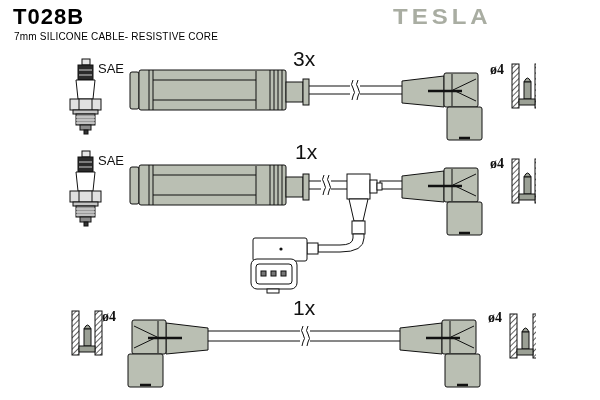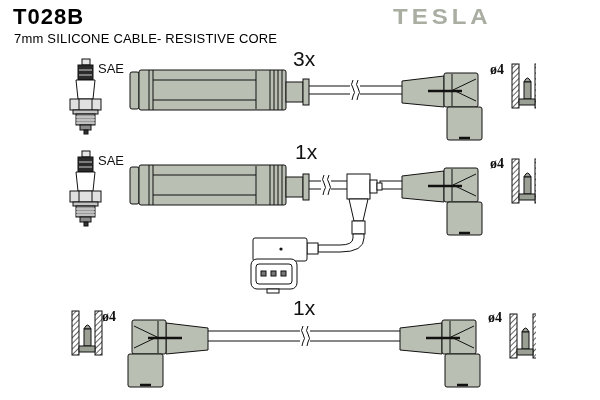--- a/index.html
+++ b/index.html
@@ -1,20 +1,20 @@
 <!DOCTYPE html>
 <html><head>
 <meta charset="utf-8">
 <style>
   html,body{margin:0;padding:0;background:#fff;}
   .page{position:relative;width:536px;height:400px;background:#ffffff;
         font-family:"Liberation Sans",sans-serif;overflow:hidden;}
   .part-number{position:absolute;left:13px;top:4px;font-size:22px;font-weight:bold;
                letter-spacing:1px;color:#000;}
-  .description{position:absolute;left:14px;top:31px;font-size:13px;color:#000;
+  .description{position:absolute;left:14px;top:31px;font-size:10px;color:#000;
                letter-spacing:0.2px;}
   .logo{position:absolute;left:393px;top:4px;font-size:24px;font-weight:bold;
         letter-spacing:4px;color:#a9ada2;transform:scaleY(0.92);transform-origin:top left;}
   svg.diagram{position:absolute;left:0;top:0;}
   svg text{font-family:"Liberation Sans",sans-serif;fill:#111;}
   svg text.qty{font-size:21px;}
   svg text.sae{font-size:13px;}
   svg text.dia{font-family:"Liberation Serif",serif;font-size:14px;font-weight:bold;}
 </style>
 </head>

